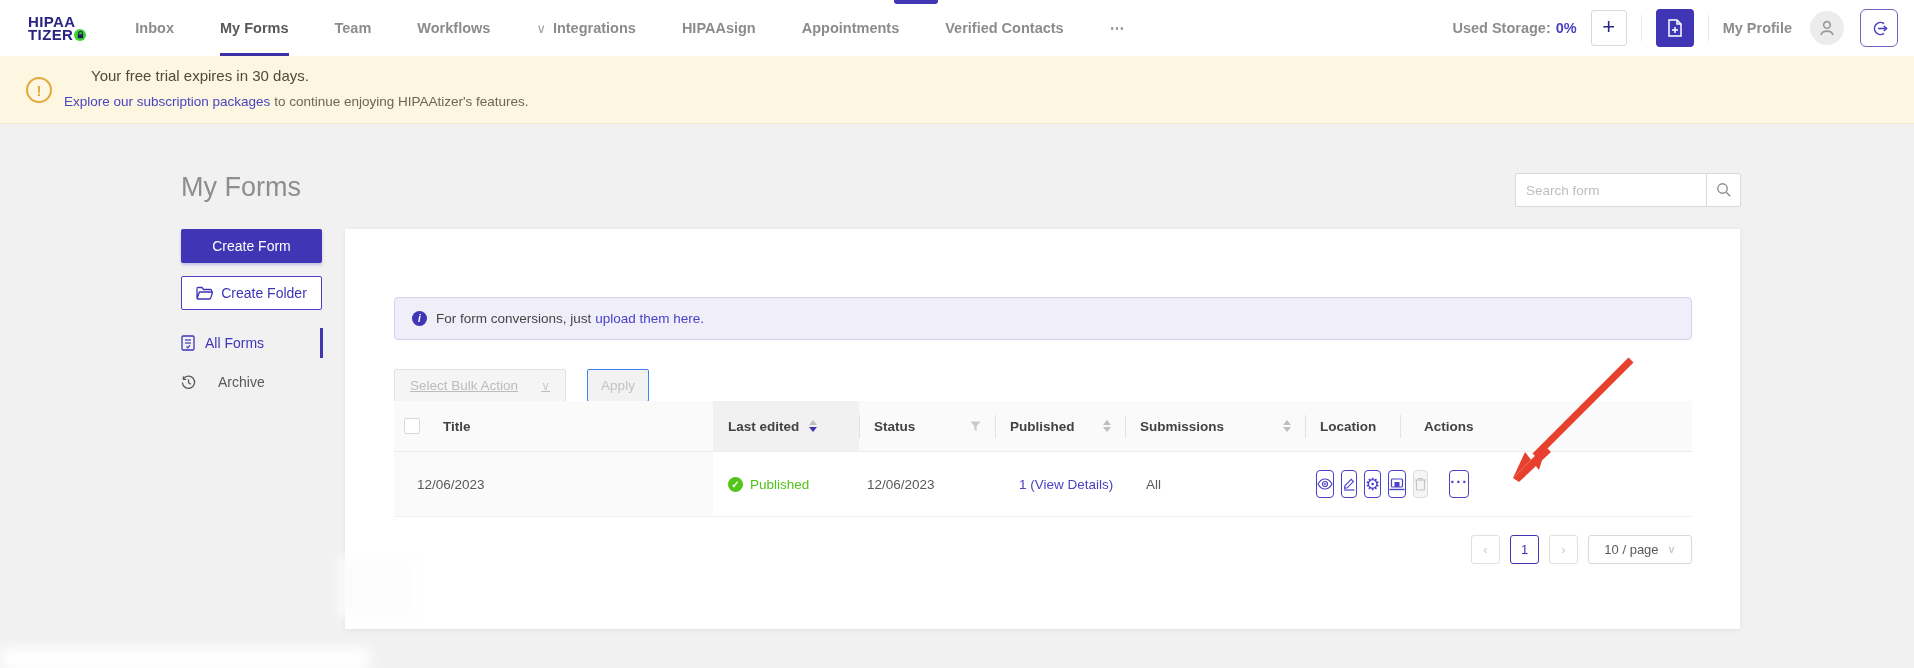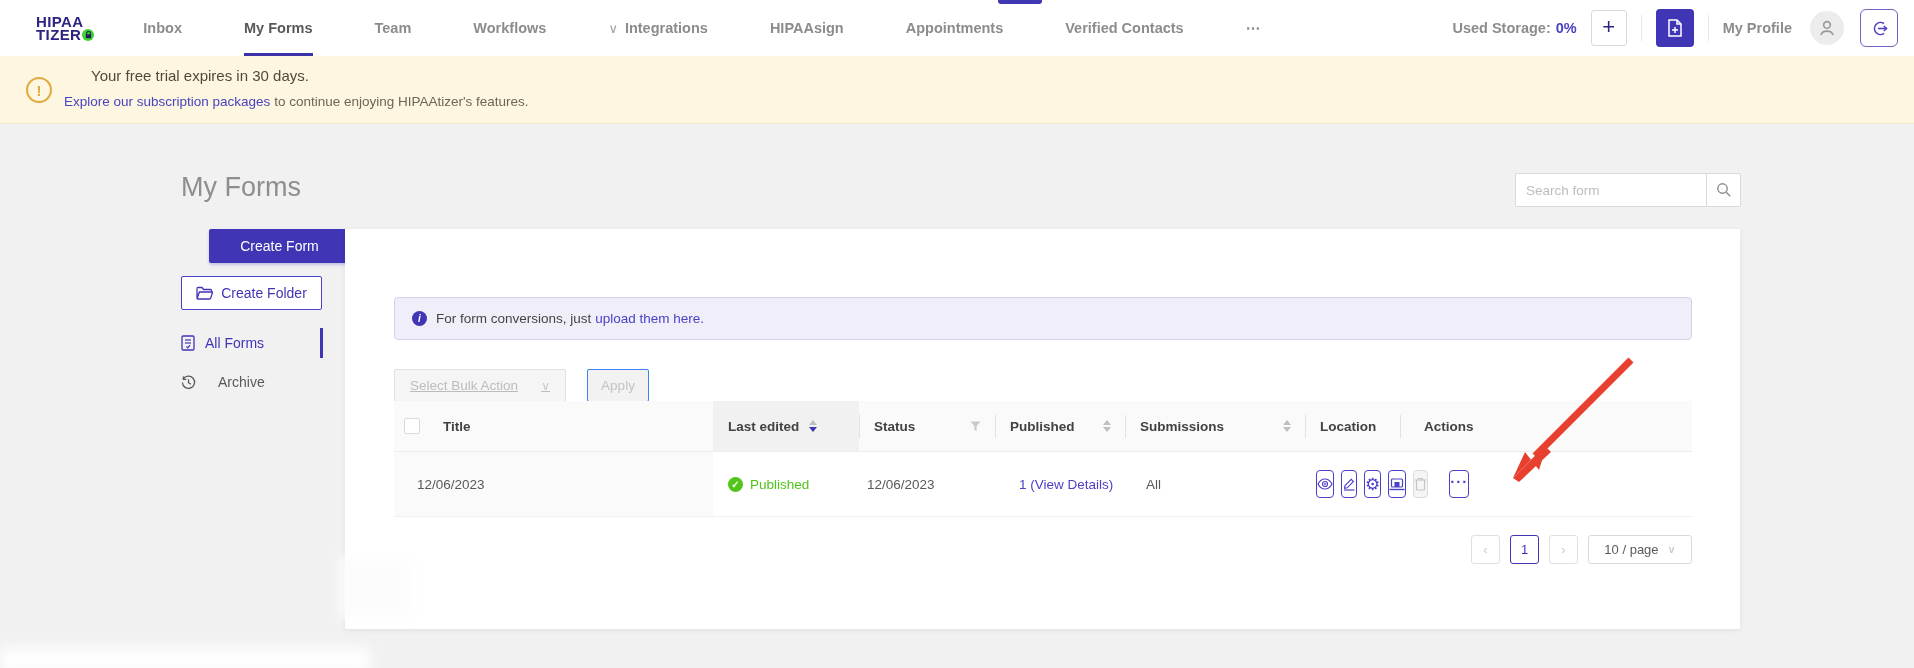--- a/index.html
+++ b/index.html
@@ -1,26 +1,26 @@
 <!DOCTYPE html>
 <html><head>
 <meta charset="utf-8">
 <style>
   * { margin:0; padding:0; box-sizing:border-box; }
   html,body { width:1914px; height:668px; overflow:hidden; }
   body { font-family:"Liberation Sans", sans-serif; background:#f1f1f2; position:relative; }
 
   
   .topnav { position:absolute; top:0; left:0; width:1914px; height:56px; background:#ffffff; display:flex; align-items:center; z-index:5; }
-  .logo { margin-left:36px; display:flex; align-items:center; cursor:pointer; }
+  .logo { margin-left:28px; display:flex; align-items:center; cursor:pointer; }
   .logo-text { font-weight:900; font-size:15px; line-height:13px; color:#2b2483; letter-spacing:.4px; }
   .logo-text .l2 { display:flex; align-items:center; }
   .lock-dot { width:12px; height:12px; border-radius:50%; background:#3ed32e; display:inline-flex; align-items:center; justify-content:center; margin-left:1px; }
   .lock-dot svg { display:block; }
-  .nav-items { display:flex; align-items:flex-start; margin-left:26px; height:100%;gap:16px; }
+  .nav-items { display:flex; align-items:flex-start; margin-left:26px; height:100%; }
   .nav-item { position:relative; height:100%; display:flex; align-items:center; padding:0 23px; font-size:14.5px; font-weight:700; color:#8c8c8c; cursor:pointer; white-space:nowrap; }
   .nav-item.active { color:#595959; }
   .nav-item.active::after { content:""; position:absolute; left:23px; right:23px; bottom:0; height:3px; background:#3b32a8; }
   .chev { color:#a0a0a0; font-size:13px; margin-right:7px; font-weight:400; }
   .beta-badge { position:absolute; top:2px; right:-16px; background:#4136b4; color:#fff; font-size:12px; font-weight:700; padding:1px 9px; border-radius:3px; }
   .nav-right { margin-left:auto; display:flex; align-items:center; margin-right:16px; }
   .storage-label { font-size:14.5px; font-weight:700; color:#8c8c8c; }
   .storage-value { font-size:14.5px; font-weight:700; color:#4b41c5; margin-left:5px; }
   .sq-btn { width:36px; height:36px; border:1px solid #d9d9d9; border-radius:3px; background:#fff; display:flex; align-items:center; justify-content:center; margin-left:14px; cursor:pointer; }
   .plus-glyph { font-size:22px; color:#2b2483; font-weight:400; line-height:1; margin-top:-2px; }
@@ -39,21 +39,21 @@
 
   
   .page-title { position:absolute; left:181px; top:172px; font-size:27px; font-weight:500; color:#8e8e8e; }
 
   .search-wrap { position:absolute; left:1515px; top:173px; display:flex; height:34px; }
   .search-input { width:191px; height:34px; border:1px solid #d9d9d9; border-right:none; border-radius:2px 0 0 2px; background:#fff; padding:0 10px; font-size:13.5px; color:#595959; font-family:"Liberation Sans",sans-serif; outline:none; }
   .search-input::placeholder { color:#bdbdbd; }
   .search-btn { width:35px; height:34px; border:1px solid #d9d9d9; border-radius:0 2px 2px 0; background:#fff; display:flex; align-items:center; justify-content:center; cursor:pointer; }
 
   
-  .btn-create-form { position:absolute; left:181px; top:229px; width:141px; height:34px; background:#3f35b5; color:#fff; font-size:14px; font-weight:400; border:none; border-radius:2px; cursor:pointer; box-shadow:0 2px 3px rgba(63,53,181,.25); font-family:"Liberation Sans",sans-serif;margin-left:28px; }
+  .btn-create-form { position:absolute; left:181px; top:229px; width:141px; height:34px; background:#3f35b5; color:#fff; font-size:14px; font-weight:400; border:none; border-radius:2px; cursor:pointer; box-shadow:0 2px 3px rgba(63,53,181,.25); font-family:"Liberation Sans",sans-serif; }
   .btn-create-folder { position:absolute; left:181px; top:276px; width:141px; height:34px; background:#fff; color:#3f35b5; font-size:14px; border:1px solid #4b41c5; border-radius:2px; cursor:pointer; display:flex; align-items:center; justify-content:center; gap:8px; font-family:"Liberation Sans",sans-serif; }
   .side-item { position:absolute; left:181px; width:141px; height:26px; display:flex; align-items:center; gap:10px; font-size:14px; cursor:pointer; }
   .side-item.all-forms { top:330px; color:#3f35b5; }
   .side-item.all-forms::after { content:""; position:absolute; right:-1px; top:-2px; height:30px; width:3px; background:#3f35b5; }
   .side-item.archive { top:369px; color:#595959;gap:22px; }
 
   
   .card { position:absolute; left:345px; top:229px; width:1395px; height:400px; background:#ffffff; box-shadow:0 1px 5px rgba(0,0,0,.07); }
 
   .info-banner { position:absolute; left:49px; top:68px; width:1298px; height:43px; background:#efeef9; border:1px solid #d4d1f0; border-radius:4px; display:flex; align-items:center; padding-left:17px; font-size:13.5px; color:#454545; }

